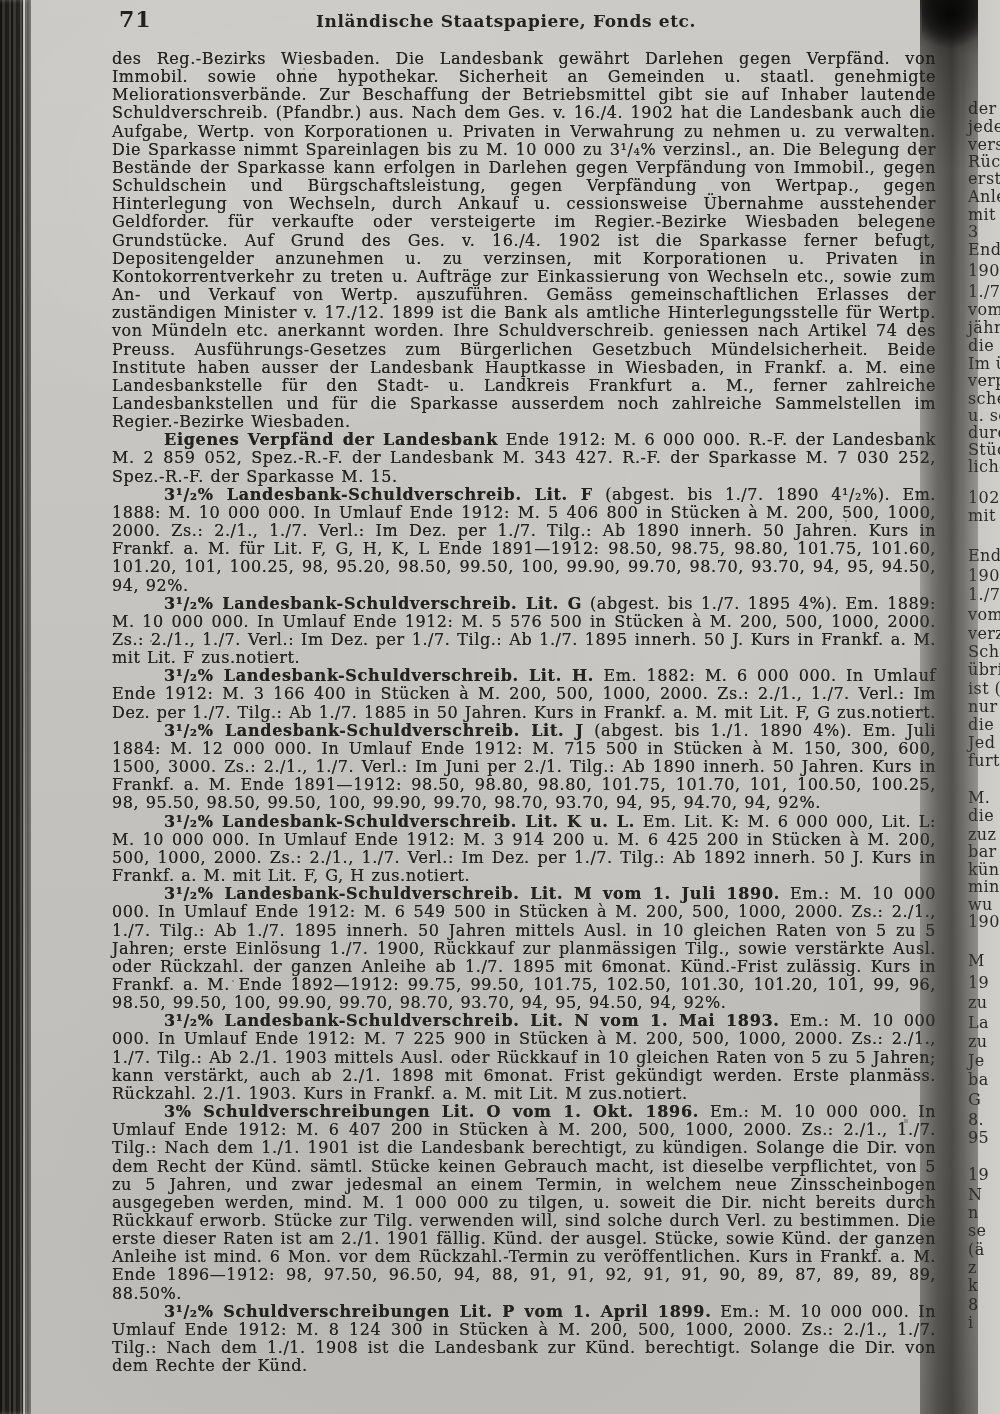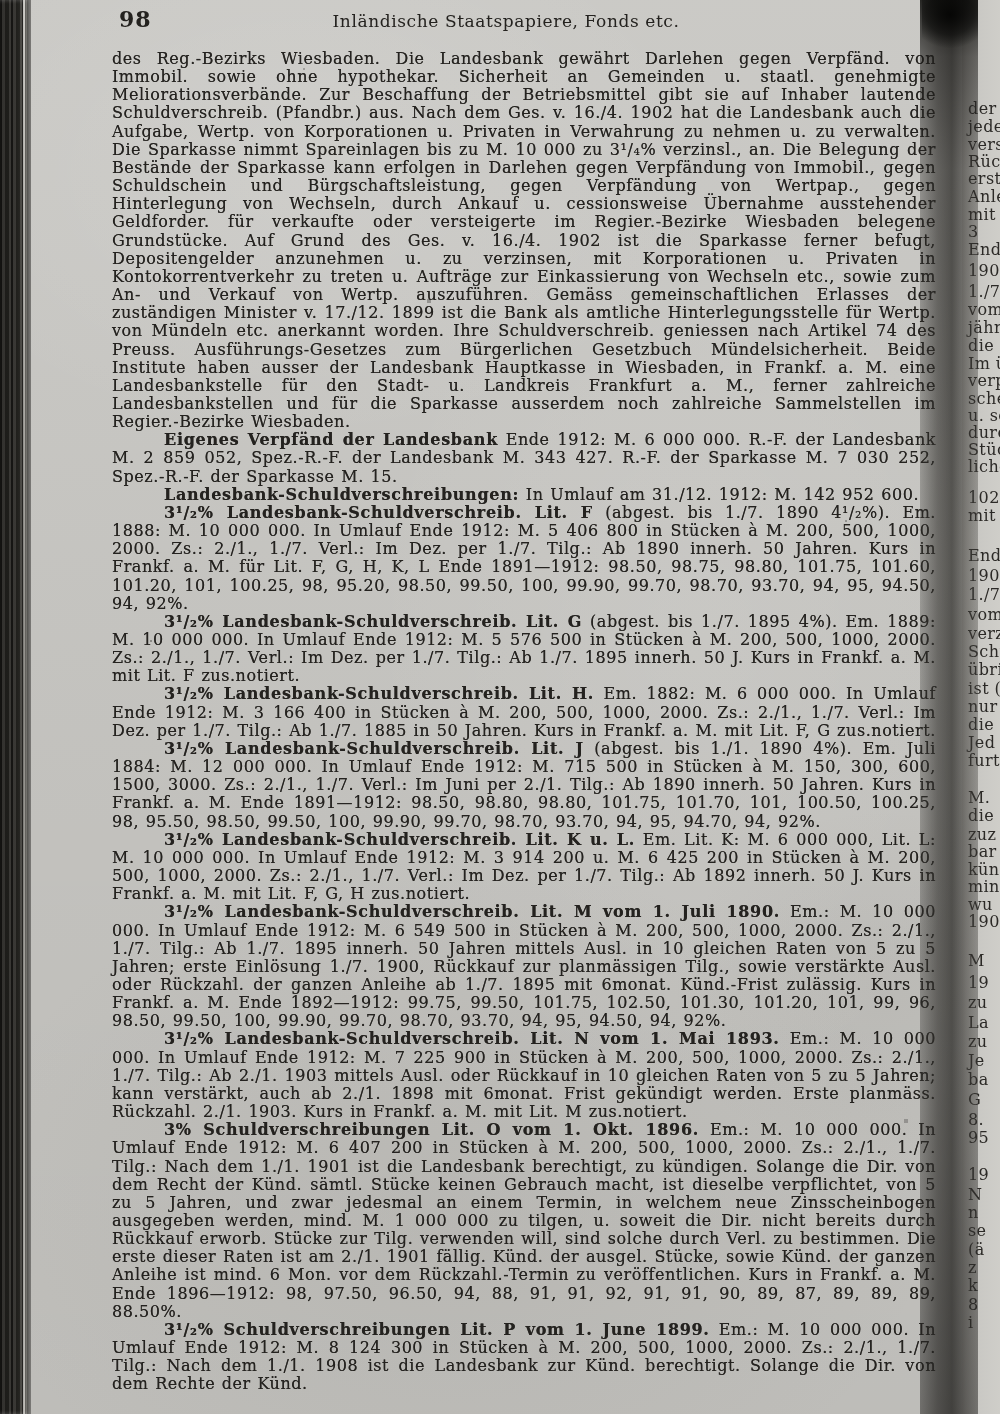--- a/index.html
+++ b/index.html
@@ -63,21 +63,21 @@
     letter-spacing:.4px;
   }
   
   .page-number{
     position:absolute;left:119px;top:6px;z-index:2;
     font-size:22px;font-weight:bold;letter-spacing:1px;
   }
   .running-head{
     position:absolute;left:112px;top:11px;width:824px;z-index:2;
     padding-right:36px;box-sizing:border-box;
-    text-align:center;font-size:17px;font-weight:normal;letter-spacing:.6px;
+    text-align:center;font-size:17px;font-weight:bold;letter-spacing:.6px;
   }
   .text-column{
     position:absolute;left:112px;top:50px;width:824px;z-index:2;
     font-size:16px;line-height:18.15px;
     letter-spacing:.55px;word-spacing:1px;
     text-align:justify;
     text-shadow:0 0 .4px rgba(36,34,31,.7);
   }
   .text-column p{margin:0;padding:0;}
   .text-column p.indented{text-indent:52px;}
@@ -98,36 +98,35 @@
 </head>
 <body>
 
 <div class="paper-texture"></div>
 <div class="specks"></div>
 
 <div class="scan-left-edge">
   <div class="bright-line"></div>
 </div>
 
-<div class="page-number">98</div>
+<div class="page-number">71</div>
 <div class="running-head">Inländische Staatspapiere, Fonds etc.</div>
 
 <div class="text-column">
   <p><b></b><span>des Reg.-Bezirks Wiesbaden. Die Landesbank gewährt Darlehen gegen Verpfänd. von Immobil. sowie ohne hypothekar. Sicherheit an Gemeinden u. staatl. genehmigte Meliorationsverbände. Zur Beschaffung der Betriebsmittel gibt sie auf Inhaber lautende Schuldverschreib. (Pfandbr.) aus. Nach dem Ges. v. 16./4. 1902 hat die Landesbank auch die Aufgabe, Wertp. von Korporationen u. Privaten in Verwahrung zu nehmen u. zu verwalten. Die Sparkasse nimmt Spareinlagen bis zu M. 10 000 zu 3¹/₄% verzinsl., an. Die Belegung der Bestände der Sparkasse kann erfolgen in Darlehen gegen Verpfändung von Immobil., gegen Schuldschein und Bürgschaftsleistung, gegen Verpfändung von Wertpap., gegen Hinterlegung von Wechseln, durch Ankauf u. cessionsweise Übernahme ausstehender Geldforder. für verkaufte oder versteigerte im Regier.-Bezirke Wiesbaden belegene Grundstücke. Auf Grund des Ges. v. 16./4. 1902 ist die Sparkasse ferner befugt, Depositengelder anzunehmen u. zu verzinsen, mit Korporationen u. Privaten in Kontokorrentverkehr zu treten u. Aufträge zur Einkassierung von Wechseln etc., sowie zum An- und Verkauf von Wertp. auszuführen. Gemäss gemeinschaftlichen Erlasses der zuständigen Minister v. 17./12. 1899 ist die Bank als amtliche Hinterlegungsstelle für Wertp. von Mündeln etc. anerkannt worden. Ihre Schuldverschreib. geniessen nach Artikel 74 des Preuss. Ausführungs-Gesetzes zum Bürgerlichen Gesetzbuch Mündelsicherheit. Beide Institute haben ausser der Landesbank Hauptkasse in Wiesbaden, in Frankf. a. M. eine Landesbankstelle für den Stadt- u. Landkreis Frankfurt a. M., ferner zahlreiche Landesbankstellen und für die Sparkasse ausserdem noch zahlreiche Sammelstellen im Regier.-Bezirke Wiesbaden.</span></p>
   <p class="indented"><b>Eigenes Verpfänd der Landesbank</b><span> Ende 1912: M. 6 000 000.  R.-F. der Landesbank M. 2 859 052, Spez.-R.-F. der Landesbank M. 343 427. R.-F. der Sparkasse M. 7 030 252, Spez.-R.-F. der Sparkasse M. 15.</span></p>
-  <p class="indented"><b>Landesbank-Schuldverschreibungen:</b><span> In Umlauf am 31./12. 1912: M. 142 952 600.</span></p>
   <p class="indented"><b>3¹/₂% Landesbank-Schuldverschreib. Lit. F</b><span> (abgest. bis 1./7. 1890 4¹/₂%).  Em. 1888: M. 10 000 000.  In Umlauf Ende 1912: M. 5 406 800 in Stücken à M. 200, 500, 1000, 2000.  Zs.: 2./1., 1./7.  Verl.: Im Dez. per 1./7.  Tilg.: Ab 1890 innerh. 50 Jahren.  Kurs in Frankf. a. M. für Lit. F, G, H, K, L Ende 1891—1912: 98.50, 98.75, 98.80, 101.75, 101.60, 101.20, 101, 100.25, 98, 95.20, 98.50, 99.50, 100, 99.90, 99.70, 98.70, 93.70, 94, 95, 94.50, 94, 92%.</span></p>
   <p class="indented"><b>3¹/₂% Landesbank-Schuldverschreib. Lit. G</b><span> (abgest. bis 1./7. 1895 4%).  Em. 1889: M. 10 000 000.  In Umlauf Ende 1912: M. 5 576 500 in Stücken à M. 200, 500, 1000, 2000.  Zs.: 2./1., 1./7.  Verl.: Im Dez. per 1./7.  Tilg.: Ab 1./7. 1895 innerh. 50 J.  Kurs in Frankf. a. M. mit Lit. F zus.notiert.</span></p>
   <p class="indented"><b>3¹/₂% Landesbank-Schuldverschreib. Lit. H.</b><span> Em. 1882: M. 6 000 000.  In Umlauf Ende 1912: M. 3 166 400 in Stücken à M. 200, 500, 1000, 2000.  Zs.: 2./1., 1./7.  Verl.: Im Dez. per 1./7.  Tilg.: Ab 1./7. 1885 in 50 Jahren.  Kurs in Frankf. a. M. mit Lit. F, G zus.notiert.</span></p>
   <p class="indented"><b>3¹/₂% Landesbank-Schuldverschreib. Lit. J</b><span> (abgest. bis 1./1. 1890 4%).  Em. Juli 1884: M. 12 000 000.  In Umlauf Ende 1912: M. 715 500 in Stücken à M. 150, 300, 600, 1500, 3000.  Zs.: 2./1., 1./7.  Verl.: Im Juni per 2./1.  Tilg.: Ab 1890 innerh. 50 Jahren.  Kurs in Frankf. a. M. Ende 1891—1912: 98.50, 98.80, 98.80, 101.75, 101.70, 101, 100.50, 100.25, 98, 95.50, 98.50, 99.50, 100, 99.90, 99.70, 98.70, 93.70, 94, 95, 94.70, 94, 92%.</span></p>
   <p class="indented"><b>3¹/₂% Landesbank-Schuldverschreib. Lit. K u. L.</b><span> Em. Lit. K: M. 6 000 000, Lit. L: M. 10 000 000.  In Umlauf Ende 1912: M. 3 914 200 u. M. 6 425 200 in Stücken à M. 200, 500, 1000, 2000.  Zs.: 2./1., 1./7.  Verl.: Im Dez. per 1./7.  Tilg.: Ab 1892 innerh. 50 J.  Kurs in Frankf. a. M. mit Lit. F, G, H zus.notiert.</span></p>
   <p class="indented"><b>3¹/₂% Landesbank-Schuldverschreib. Lit. M vom 1. Juli 1890.</b><span> Em.: M. 10 000 000.  In Umlauf Ende 1912: M. 6 549 500 in Stücken à M. 200, 500, 1000, 2000.  Zs.: 2./1., 1./7.  Tilg.: Ab 1./7. 1895 innerh. 50 Jahren mittels Ausl. in 10 gleichen Raten von 5 zu 5 Jahren; erste Einlösung 1./7. 1900, Rückkauf zur planmässigen Tilg., sowie verstärkte Ausl. oder Rückzahl. der ganzen Anleihe ab 1./7. 1895 mit 6monat. Künd.-Frist zulässig.  Kurs in Frankf. a. M. Ende 1892—1912: 99.75, 99.50, 101.75, 102.50, 101.30, 101.20, 101, 99, 96, 98.50, 99.50, 100, 99.90, 99.70, 98.70, 93.70, 94, 95, 94.50, 94, 92%.</span></p>
   <p class="indented"><b>3¹/₂% Landesbank-Schuldverschreib. Lit. N vom 1. Mai 1893.</b><span> Em.: M. 10 000 000.  In Umlauf Ende 1912: M. 7 225 900 in Stücken à M. 200, 500, 1000, 2000.  Zs.: 2./1., 1./7.  Tilg.: Ab 2./1. 1903 mittels Ausl. oder Rückkauf in 10 gleichen Raten von 5 zu 5 Jahren; kann verstärkt, auch ab 2./1. 1898 mit 6monat. Frist gekündigt werden.  Erste planmäss. Rückzahl. 2./1. 1903.  Kurs in Frankf. a. M. mit Lit. M zus.notiert.</span></p>
   <p class="indented"><b>3% Schuldverschreibungen Lit. O vom 1. Okt. 1896.</b><span> Em.: M. 10 000 000.  In Umlauf Ende 1912: M. 6 407 200 in Stücken à M. 200, 500, 1000, 2000.  Zs.: 2./1., 1./7.  Tilg.: Nach dem 1./1. 1901 ist die Landesbank berechtigt, zu kündigen.  Solange die Dir. von dem Recht der Künd. sämtl. Stücke keinen Gebrauch macht, ist dieselbe verpflichtet, von 5 zu 5 Jahren, und zwar jedesmal an einem Termin, in welchem neue Zinsscheinbogen ausgegeben werden, mind. M. 1 000 000 zu tilgen, u. soweit die Dir. nicht bereits durch Rückkauf erworb. Stücke zur Tilg. verwenden will, sind solche durch Verl. zu bestimmen.  Die erste dieser Raten ist am 2./1. 1901 fällig.  Künd. der ausgel. Stücke, sowie Künd. der ganzen Anleihe ist mind. 6 Mon. vor dem Rückzahl.-Termin zu veröffentlichen.  Kurs in Frankf. a. M. Ende 1896—1912: 98, 97.50, 96.50, 94, 88, 91, 91, 92, 91, 91, 90, 89, 87, 89, 89, 89, 88.50%.</span></p>
-  <p class="indented"><b>3¹/₂% Schuldverschreibungen Lit. P vom 1. June 1899.</b><span> Em.: M. 10 000 000.  In Umlauf Ende 1912: M. 8 124 300 in Stücken à M. 200, 500, 1000, 2000.  Zs.: 2./1., 1./7.  Tilg.: Nach dem 1./1. 1908 ist die Landesbank zur Künd. berechtigt.  Solange die Dir. von dem Rechte der Künd.</span></p>
+  <p class="indented"><b>3¹/₂% Schuldverschreibungen Lit. P vom 1. April 1899.</b><span> Em.: M. 10 000 000.  In Umlauf Ende 1912: M. 8 124 300 in Stücken à M. 200, 500, 1000, 2000.  Zs.: 2./1., 1./7.  Tilg.: Nach dem 1./1. 1908 ist die Landesbank zur Künd. berechtigt.  Solange die Dir. von dem Rechte der Künd.</span></p>
 </div>
 
 <div class="facing-page">
     <span class="fragment" style="top: 100px;">der ga</span>
     <span class="fragment" style="top: 118px;">jedesm</span>
     <span class="fragment" style="top: 136px;">versch</span>
     <span class="fragment" style="top: 153px;">Rückk</span>
     <span class="fragment" style="top: 170px;">erste (</span>
     <span class="fragment" style="top: 188px;">Anleih</span>
     <span class="fragment" style="top: 206px;">mit L</span>

